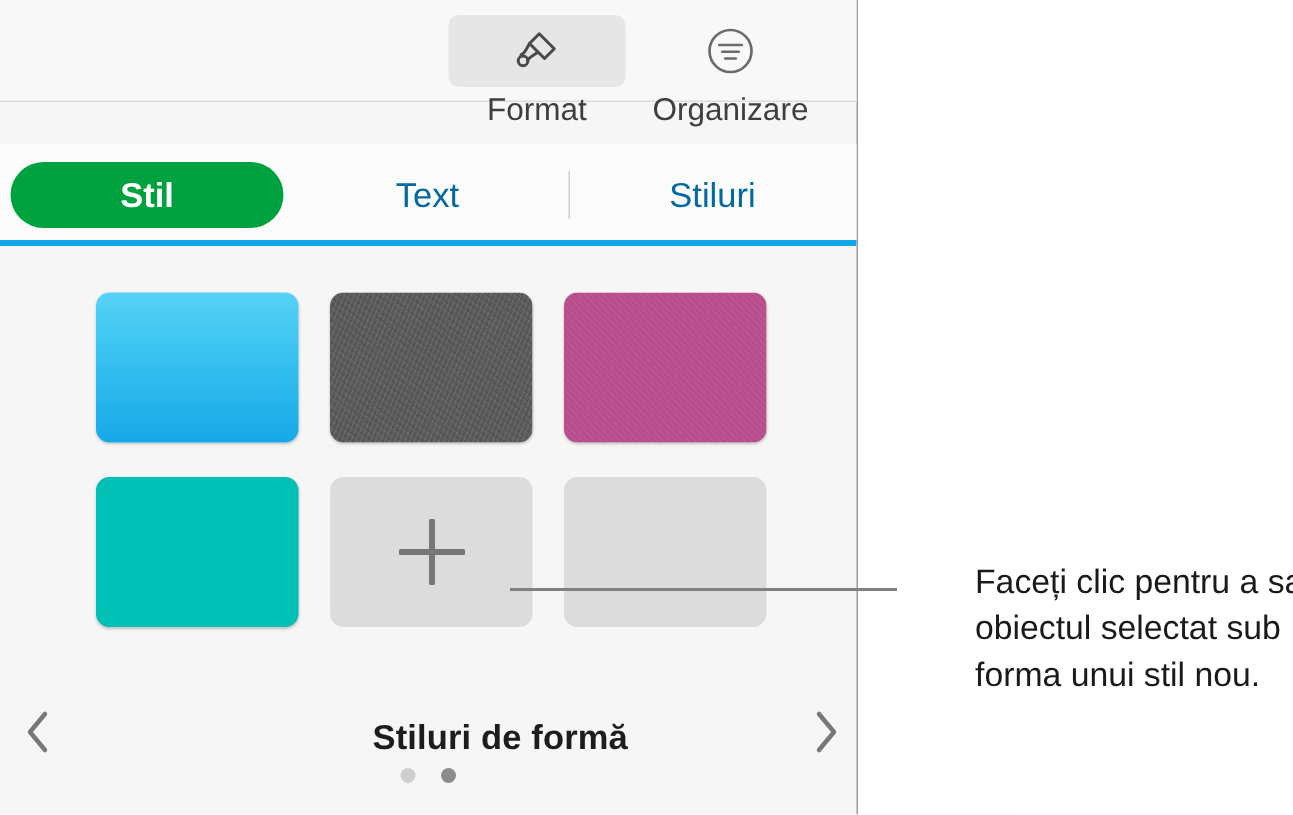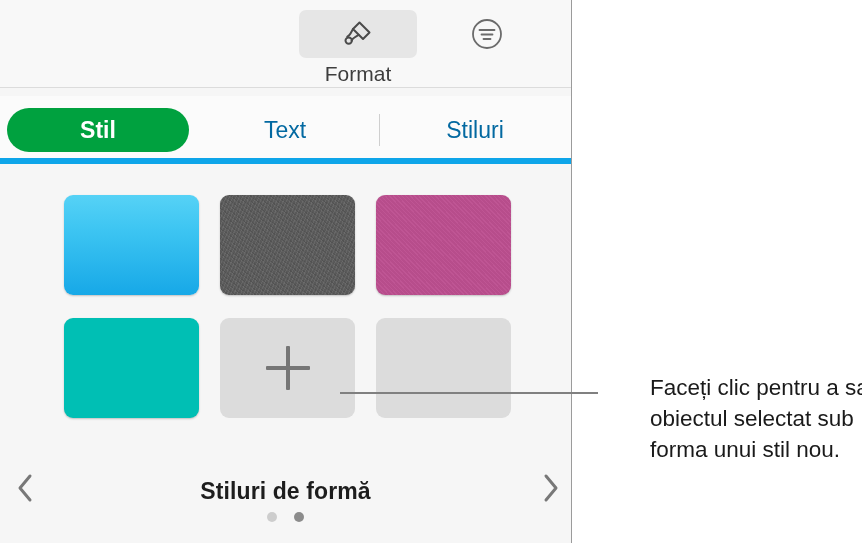--- a/index.html
+++ b/index.html
@@ -26,21 +26,21 @@
     background: #f6f6f6;
     border-right: 1px solid #9b9b9b;
     box-sizing: border-box;
   }
 
   
   #toolbar {
     position: absolute;
     left: 0; top: 0;
     width: 571px;
-    height: 88px;
+    height: 68px;
     background: #f8f8f8;
     border-bottom: 1px solid #dcdcdc;
     box-sizing: border-box;
   }
   .tool-btn {
     position: absolute;
     top: 10px;
     width: 118px;
     height: 82px;
     display: flex;
@@ -73,21 +73,21 @@
   }
 
   
   #tab-bar {
     position: absolute;
     left: 0;
     top: 96px;
     width: 571px;
     height: 68px;
     background: #fbfbfb;
-    border-bottom: 6px solid #0ea5e9;
+    border-bottom: 4px solid #0ea5e9;
     box-sizing: border-box;
   }
   .tab {
     position: absolute;
     top: 12px;
     height: 44px;
     line-height: 44px;
     text-align: center;
     font-size: 23px;
     color: #0369a1;
@@ -209,20 +209,21 @@
   #styles-caption {
     position: absolute;
     left: 0;
     top: 313px;
     width: 571px;
     text-align: center;
     font-size: 23px;
     color: #1d1d1d;
     font-weight: bold;
     letter-spacing: 0.1px;
+    padding-left: 48px;
   }
   #page-dots {
     position: absolute;
     left: 0;
     top: 512px;
     width: 571px;
     display: flex;
     justify-content: center;
     gap: 17px;
   }
@@ -280,20 +281,21 @@
       <div class="tool-icon-box">
         <svg width="34" height="34" viewBox="0 0 34 34" aria-hidden="true">
           <circle cx="17" cy="17" r="14" fill="none" stroke="#6b6b6b" stroke-width="1.8"></circle>
           <g stroke="#6b6b6b" stroke-width="1.8" stroke-linecap="round">
             <line x1="9.5" y1="13" x2="24.5" y2="13"></line>
             <line x1="11.5" y1="17.5" x2="22.5" y2="17.5"></line>
             <line x1="13.5" y1="22" x2="20.5" y2="22"></line>
           </g>
         </svg>
       </div>
+      <div class="tool-label">Organizare</div>
     </div>
 
   </div>
 
   <div id="tab-bar">
     <div class="tab" id="tab-stil">Stil</div>
     <div class="tab" id="tab-text">Text</div>
     <div id="tab-divider"></div>
     <div class="tab" id="tab-aranjare">Stiluri</div>
   </div>

